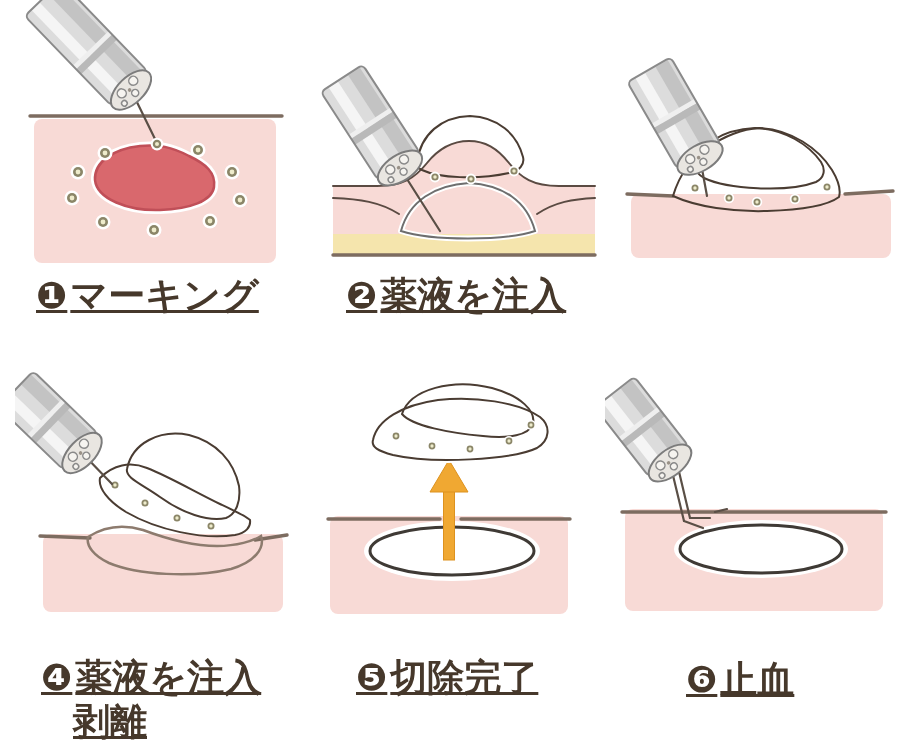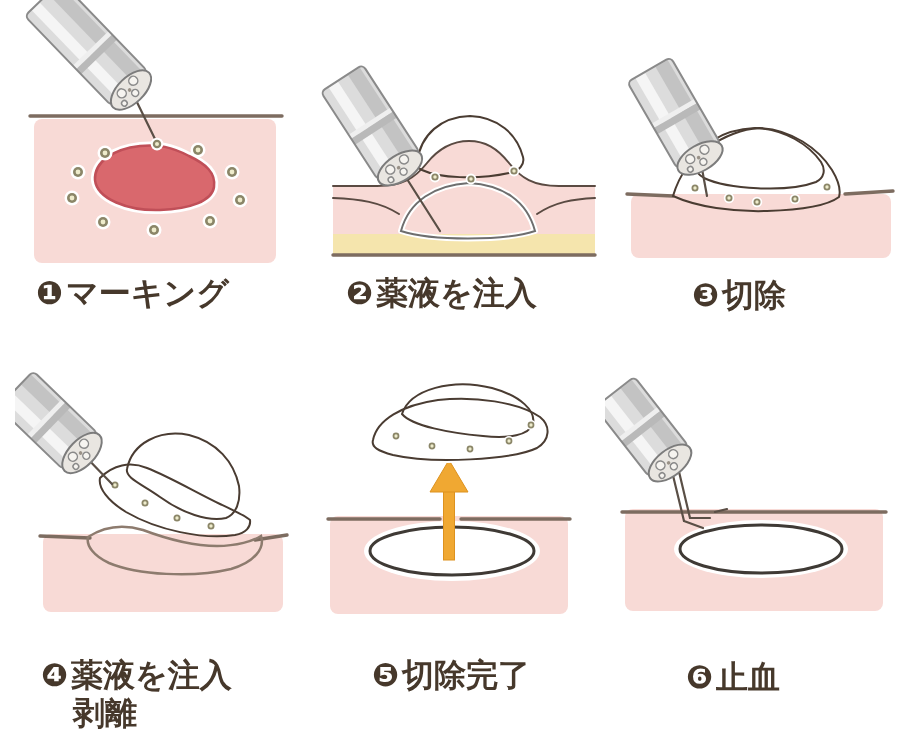--- a/index.html
+++ b/index.html
@@ -3,22 +3,22 @@
 <meta charset="utf-8">
 <style>
   html,body{margin:0;padding:0;background:#fff;}
   .canvas{
     position:relative;width:900px;height:746px;overflow:hidden;
     background:var(--background,#ffffff);
     font-family:"Liberation Sans","DejaVu Sans",sans-serif;
   }
   .panel{position:absolute;}
   .step-label{
-    position:absolute;font-weight:bold;font-size:32px;line-height:1.2;
-    color:var(--label_text,#46382b);white-space:nowrap;letter-spacing:0;
+    position:absolute;font-weight:bold;font-size:37px;line-height:1.2;
+    color:var(--label_text,#46382b);white-space:nowrap;letter-spacing:0;text-decoration:underline;
   }
   .step-label .badge{margin-right:3px;}
   .step-label .line2{margin-left:32px;}
   .step-label .line2:empty{display:none;}
 
   
   .fill-skin{fill:var(--mucosa_pink,#f8dad6);}
   .fill-lesion{fill:var(--lesion_red,#d9686d);}
   .fill-blue{fill:var(--injection_blue,#aedcf2);}
   .fill-yellow{fill:var(--submucosa_yellow,#f5e5ad);}
@@ -347,29 +347,25 @@
   </svg>
 
   <div class="step-label" style="left:36px;top:274px;">
     <span class="badge">❶</span><span>マーキング</span>
     
   </div>
   <div class="step-label" style="left:346px;top:274px;">
     <span class="badge">❷</span><span>薬液を注入</span>
     
   </div>
-  <div class="step-label" style="left:692px;top:276px;">
-    <span class="badge">❸</span><span>切除</span>
-    
-  </div>
   <div class="step-label" style="left:41px;top:656px;">
     <span class="badge">❹</span><span>薬液を注入</span>
     <div class="line2">剥離</div>
   </div>
-  <div class="step-label" style="left:372px;top:656px;">
+  <div class="step-label" style="left:356px;top:656px;">
     <span class="badge">❺</span><span>切除完了</span>
     
   </div>
   <div class="step-label" style="left:686px;top:658px;text-align:center;">
     <span class="badge">❻</span><span>止血</span>
     
   </div>
 
 </div>
 

